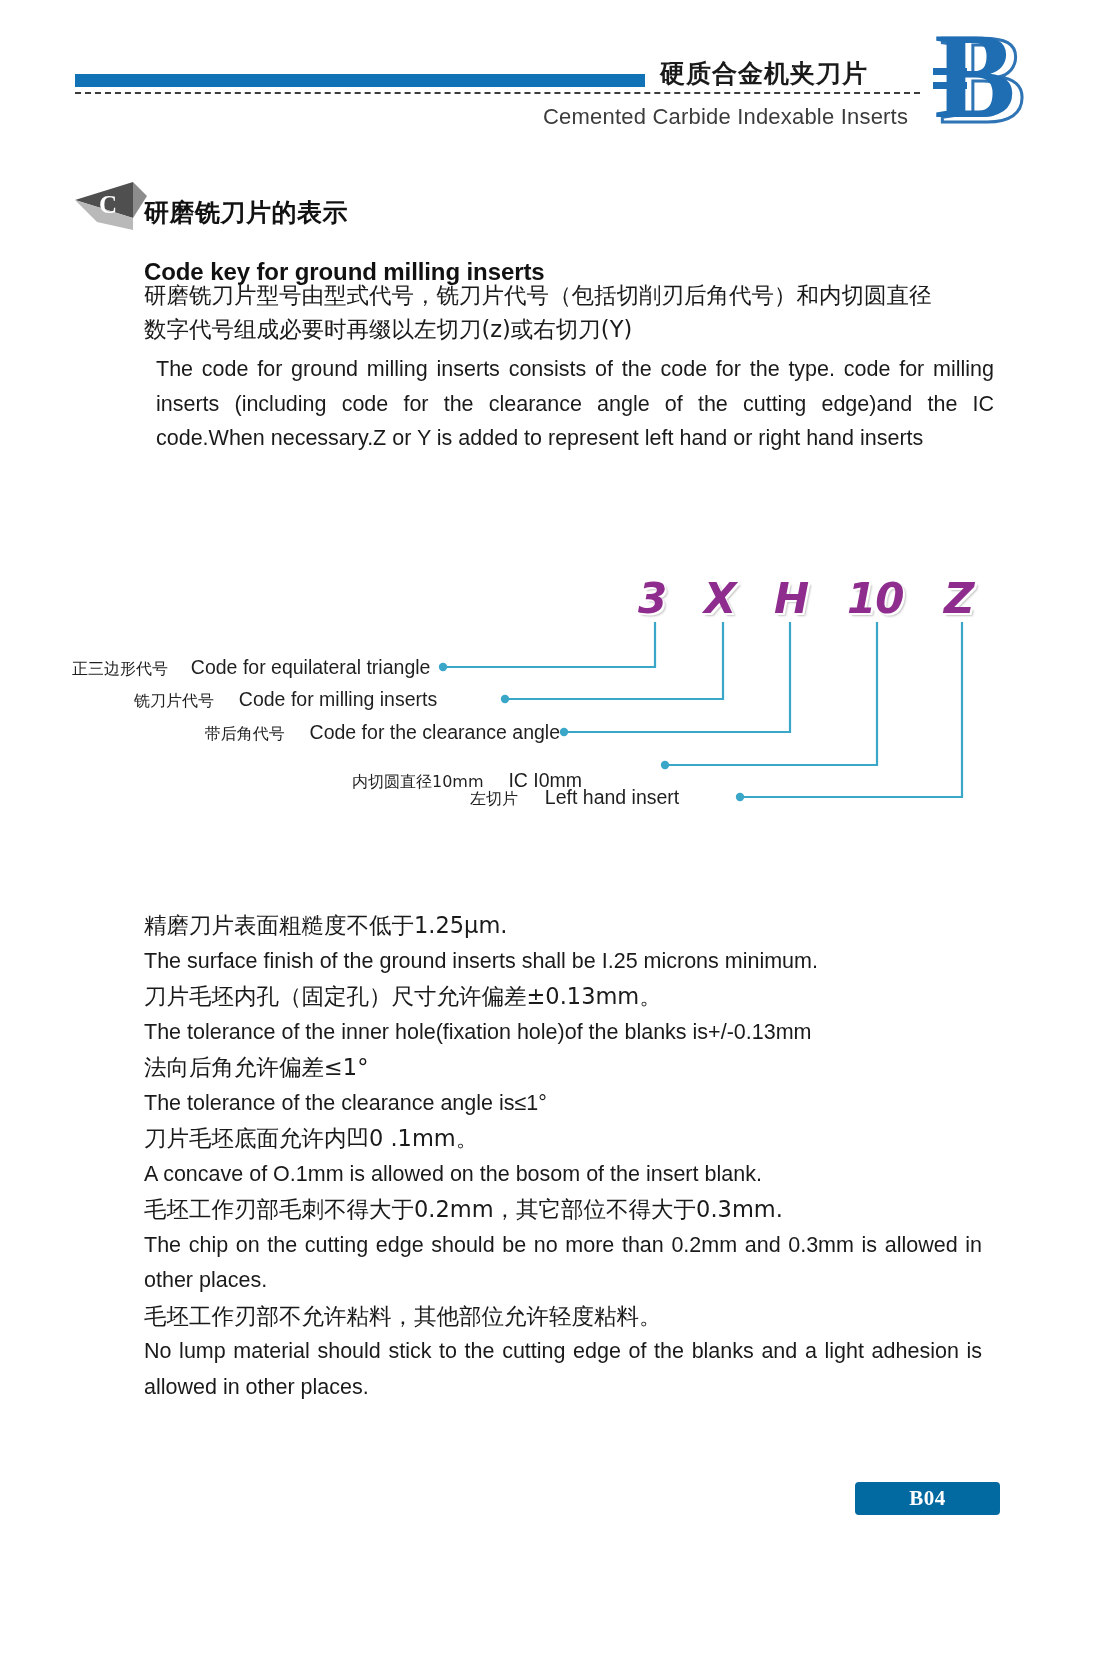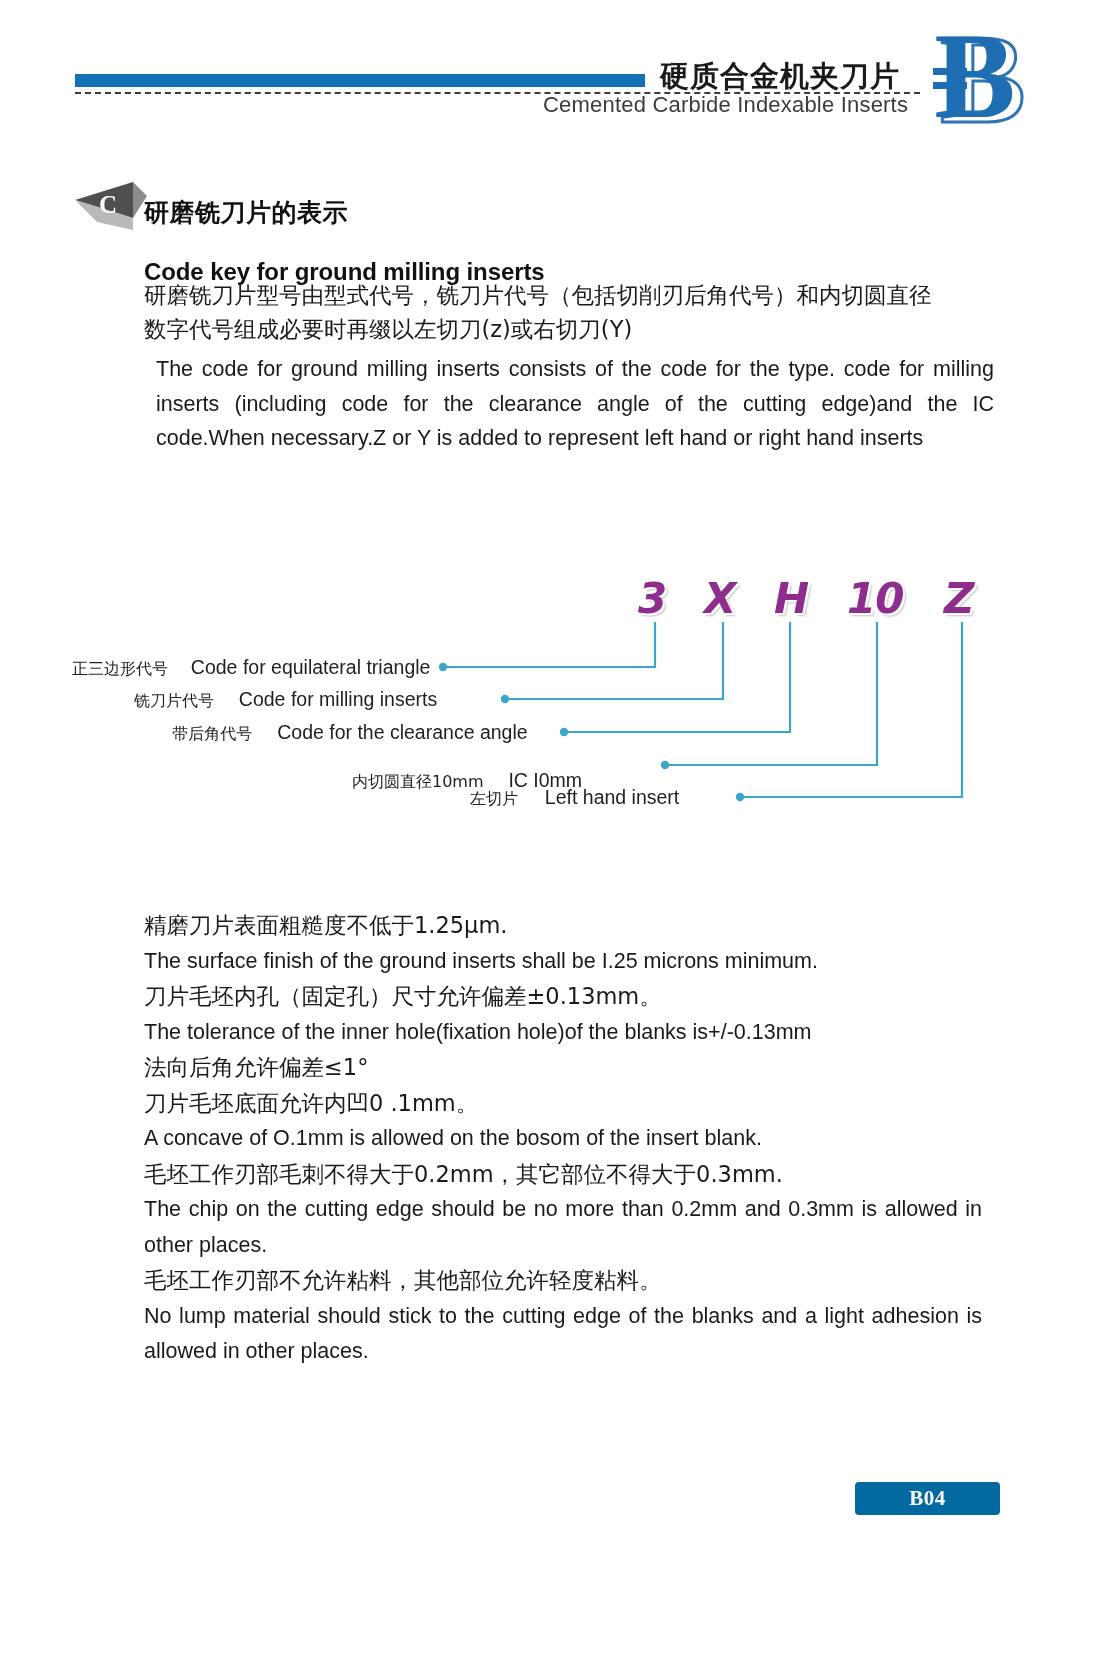--- a/index.html
+++ b/index.html
@@ -31,30 +31,30 @@
   }
   #header-dashed-rule {
     position: absolute;
     left: 75px; top: 92px;
     width: 845px; height: 0;
     border-top: 2px dashed #3b3b3b;
   }
   #header-title-cn {
     position: absolute;
     left: 660px; top: 57px;
-    font-size: 29px;
+    font-size: 25px;
     font-weight: bold;
     letter-spacing: 1px;
     color: #1a1a1a;
     white-space: nowrap;
     font-family: "DejaVu Sans", "Liberation Sans", sans-serif;
   }
   #header-title-en {
     position: absolute;
-    left: 543px; top: 92px;
+    left: 543px; top: 104px;
     font-size: 22px;
     color: #3c3c3c;
     white-space: nowrap;
     letter-spacing: .2px;
   }
   #header-logo-b {
     position: absolute;
     left: 925px; top: 18px;
     width: 110px; height: 115px;
   }
@@ -285,21 +285,21 @@
     <span style="display:inline-block;width:12px;"></span>
     <span class="en">Code for equilateral triangle</span>
   </div>
 
   <div class="callout-label" style="left:134px; top:130px; width:362px; text-align:left;">
     <span class="cn">铣刀片代号</span>
     <span style="display:inline-block;width:14px;"></span>
     <span class="en">Code for milling inserts</span>
   </div>
 
-  <div class="callout-label" style="left:140px; top:163px; width:420px; text-align:center;">
+  <div class="callout-label" style="left:140px; top:163px; width:420px; text-align:right;">
     <span class="cn">带后角代号</span>
     <span style="display:inline-block;width:14px;"></span>
     <span class="en">Code for the clearance angle</span>
   </div>
 
   <div class="callout-label" style="left:352px; top:196px; width:308px; text-align:left;margin-top:15px;">
     <span class="cn">内切圆直径10mm</span>
     <span style="display:inline-block;width:14px;"></span>
     <span class="en">IC I0mm</span>
   </div>
@@ -310,20 +310,21 @@
     <span class="en">Left hand insert</span>
   </div>
 </div>
 
 <div id="spec-notes">
   <div class="spec-cn">精磨刀片表面粗糙度不低于1.25μm.</div>
   <div class="spec-en">The surface finish of the ground inserts shall be I.25 microns minimum.</div>
   <div class="spec-cn">刀片毛坯内孔（固定孔）尺寸允许偏差±0.13mm。</div>
   <div class="spec-en">The tolerance of  the inner hole(fixation hole)of the blanks is+/-0.13mm</div>
   <div class="spec-cn">法向后角允许偏差≤1°</div>
+  <div class="spec-en">The tolerance of the clearance angle is≤1°</div>
   <div class="spec-cn">刀片毛坯底面允许内凹0 .1mm。</div>
   <div class="spec-en">A  concave of O.1mm is allowed on the bosom of the insert blank.</div>
   <div class="spec-cn">毛坯工作刃部毛刺不得大于0.2mm，其它部位不得大于0.3mm.</div>
   <div class="spec-en justify">The chip on the cutting edge should be no more than 0.2mm and 0.3mm is allowed in other places.</div>
   <div class="spec-cn">毛坯工作刃部不允许粘料，其他部位允许轻度粘料。</div>
   <div class="spec-en justify">No lump material should stick to the cutting edge of the blanks and a light adhesion is allowed in other places.</div>
 </div>
 
 <div id="page-footer-badge">
   <span>B04</span>

